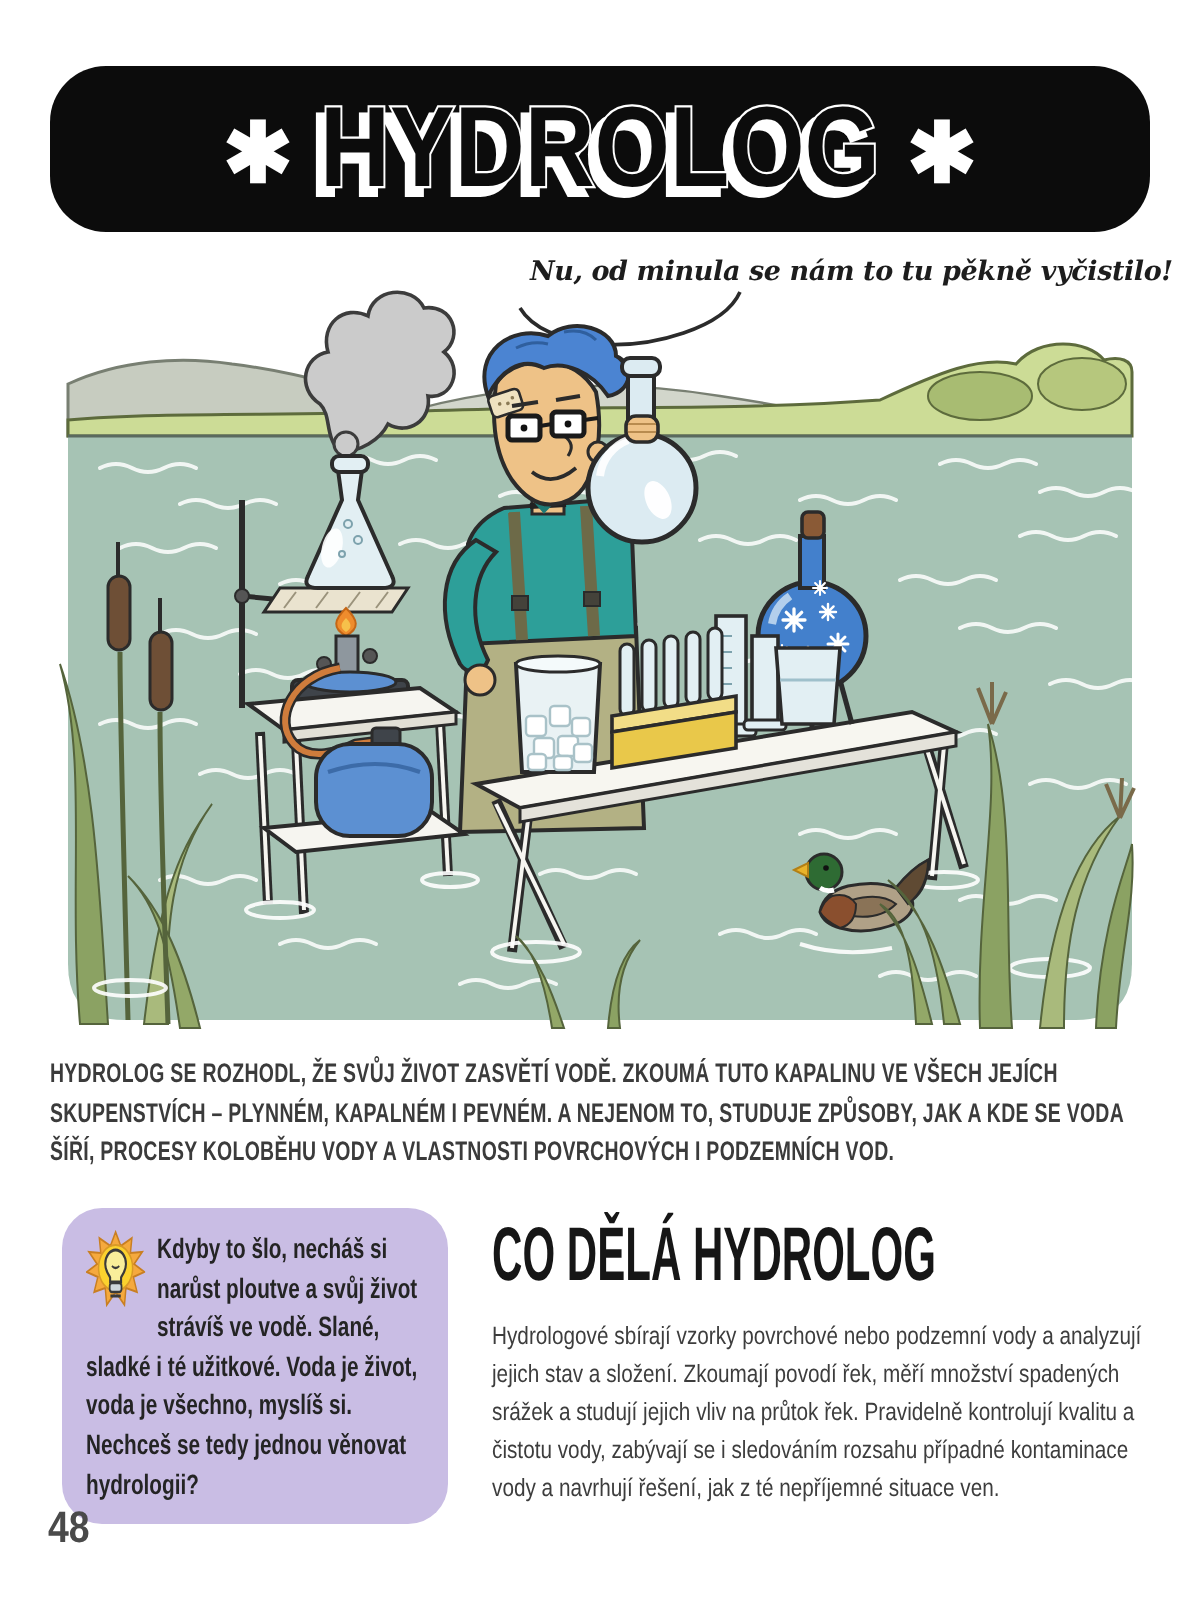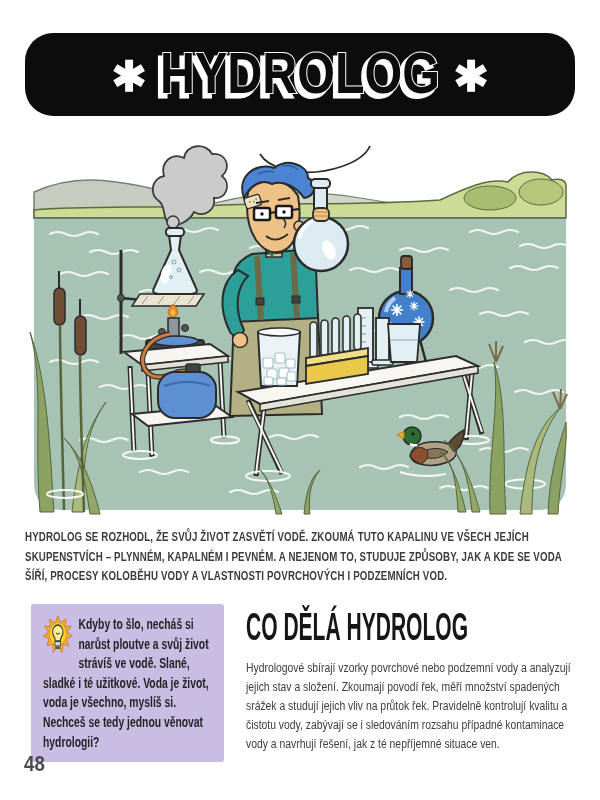--- a/index.html
+++ b/index.html
@@ -20,21 +20,21 @@
     font-size:13.5px; color:#1d1d1d; white-space:nowrap; letter-spacing:-0.2px;
   }
   .intro {
     position:absolute; left:25px; top:527px; width:772px;
     transform:scaleX(0.72); transform-origin:left top;
     font-size:13.5px; font-weight:bold; line-height:1.45; color:#3b3b3b;
     letter-spacing:0.2px;
   }
   .tip {
     position:absolute; left:31px; top:604px; width:193px; min-height:153px;
-    background:#c9bde4; border-radius:3px; padding:11px 0 10px 12px;
+    background:#c9bde4; border-radius:20px; padding:11px 0 10px 12px;
   }
   .tip-inner {
     width:225px; transform:scaleX(0.74); transform-origin:left top;
     font-size:14px; font-weight:bold; color:#242424; line-height:1.4;
   }
   .bulb { float:left; width:40px; height:40px; margin:0 8px 2px 0; }
   .heading-svg { position:absolute; left:244px; top:604px; }
   .body-text {
     position:absolute; left:246px; top:659px; width:402px;
     transform:scaleX(0.83); transform-origin:left top;
@@ -333,20 +333,21 @@
       <path d="M500,392 C506,330 522,300 540,286 C518,316 512,350 512,392 Z" fill="#a9ba7c" stroke="#55643c" stroke-width="1"></path>
       <path d="M452,390 C448,350 440,330 424,318 C444,336 452,362 460,390 Z" fill="#93a868" stroke="#55643c" stroke-width="1"></path>
       <path d="M528,392 C530,340 544,310 546,300 C548,330 540,352 538,392 Z" fill="#8ba263" stroke="#55643c" stroke-width="1"></path>
       <g stroke="#7a6a4a" stroke-width="2" fill="none">
         <path d="M476,240 L469,222 M476,240 L476,219 M476,240 L483,224"></path>
         <path d="M540,287 L533,270 M540,287 L541,267 M540,287 L547,272"></path>
       </g>
     </g>
   </svg>
 
+  <div class="speech">Nu, od minula se nám to tu pěkně vyčistilo!</div>
 </div>
 
 <p class="intro">HYDROLOG SE ROZHODL, ŽE SVŮJ ŽIVOT ZASVĚTÍ VODĚ. ZKOUMÁ TUTO KAPALINU VE VŠECH JEJÍCH SKUPENSTVÍCH – PLYNNÉM, KAPALNÉM I PEVNÉM. A NEJENOM TO, STUDUJE ZPŮSOBY, JAK A KDE SE VODA ŠÍŘÍ, PROCESY KOLOBĚHU VODY A VLASTNOSTI POVRCHOVÝCH I PODZEMNÍCH VOD.</p>
 
 <aside class="tip">
   <div class="tip-inner">
     <svg class="bulb" viewBox="0 0 40 40">
       <polygon points="20,1 23.5,8 31,4 30,11.5 38,11 32.5,17 39.5,21 32,23.5 34.5,31 27,29 26,37.5 20,31 14,37.5 13,29 5.5,31 8,23.5 0.5,21 7.5,17 2,11 10,11.5 9,4 16.5,8" fill="#f5a93d" stroke="#c97f22" stroke-width="1"></polygon>
       <circle cx="20" cy="19" r="11.5" fill="#fbd22e" stroke="#d99a26" stroke-width="1"></circle>
       <path d="M20,10 a7,7 0 0 1 7,7 c0,3.4 -2.2,5 -3.3,6.7 l0,2.3 l-7.4,0 l0,-2.3 c-1.1,-1.7 -3.3,-3.3 -3.3,-6.7 a7,7 0 0 1 7,-7 Z" fill="#f9ee9a" stroke="#3a3a3a" stroke-width="1.4"></path>

